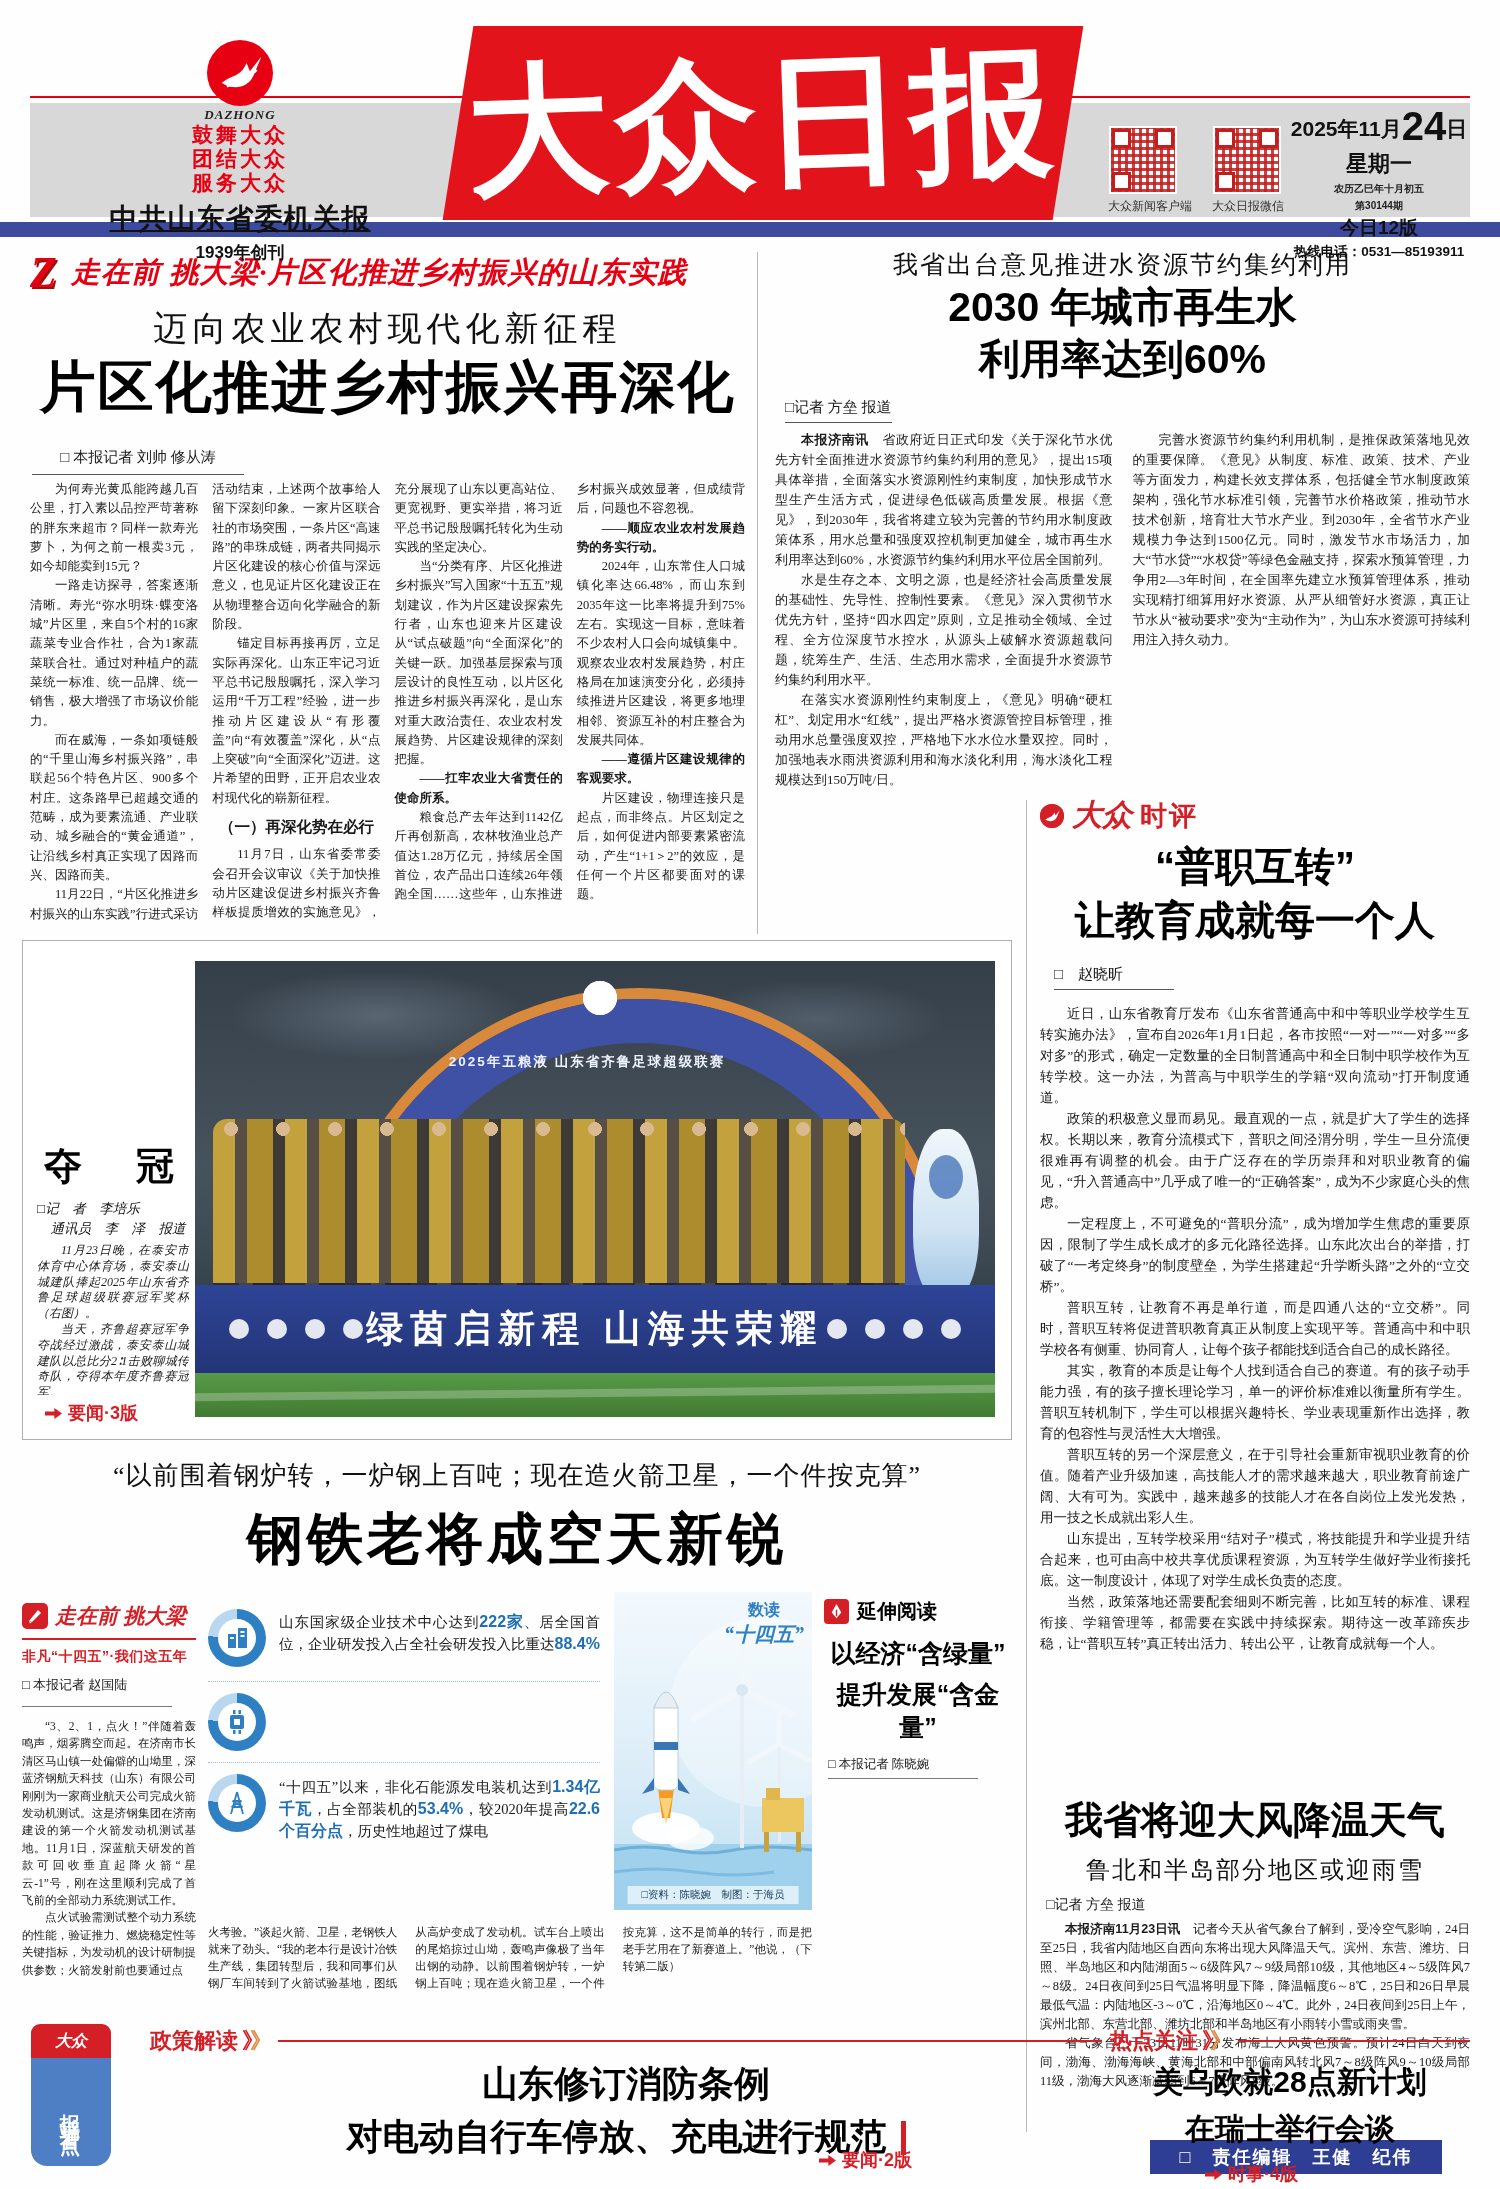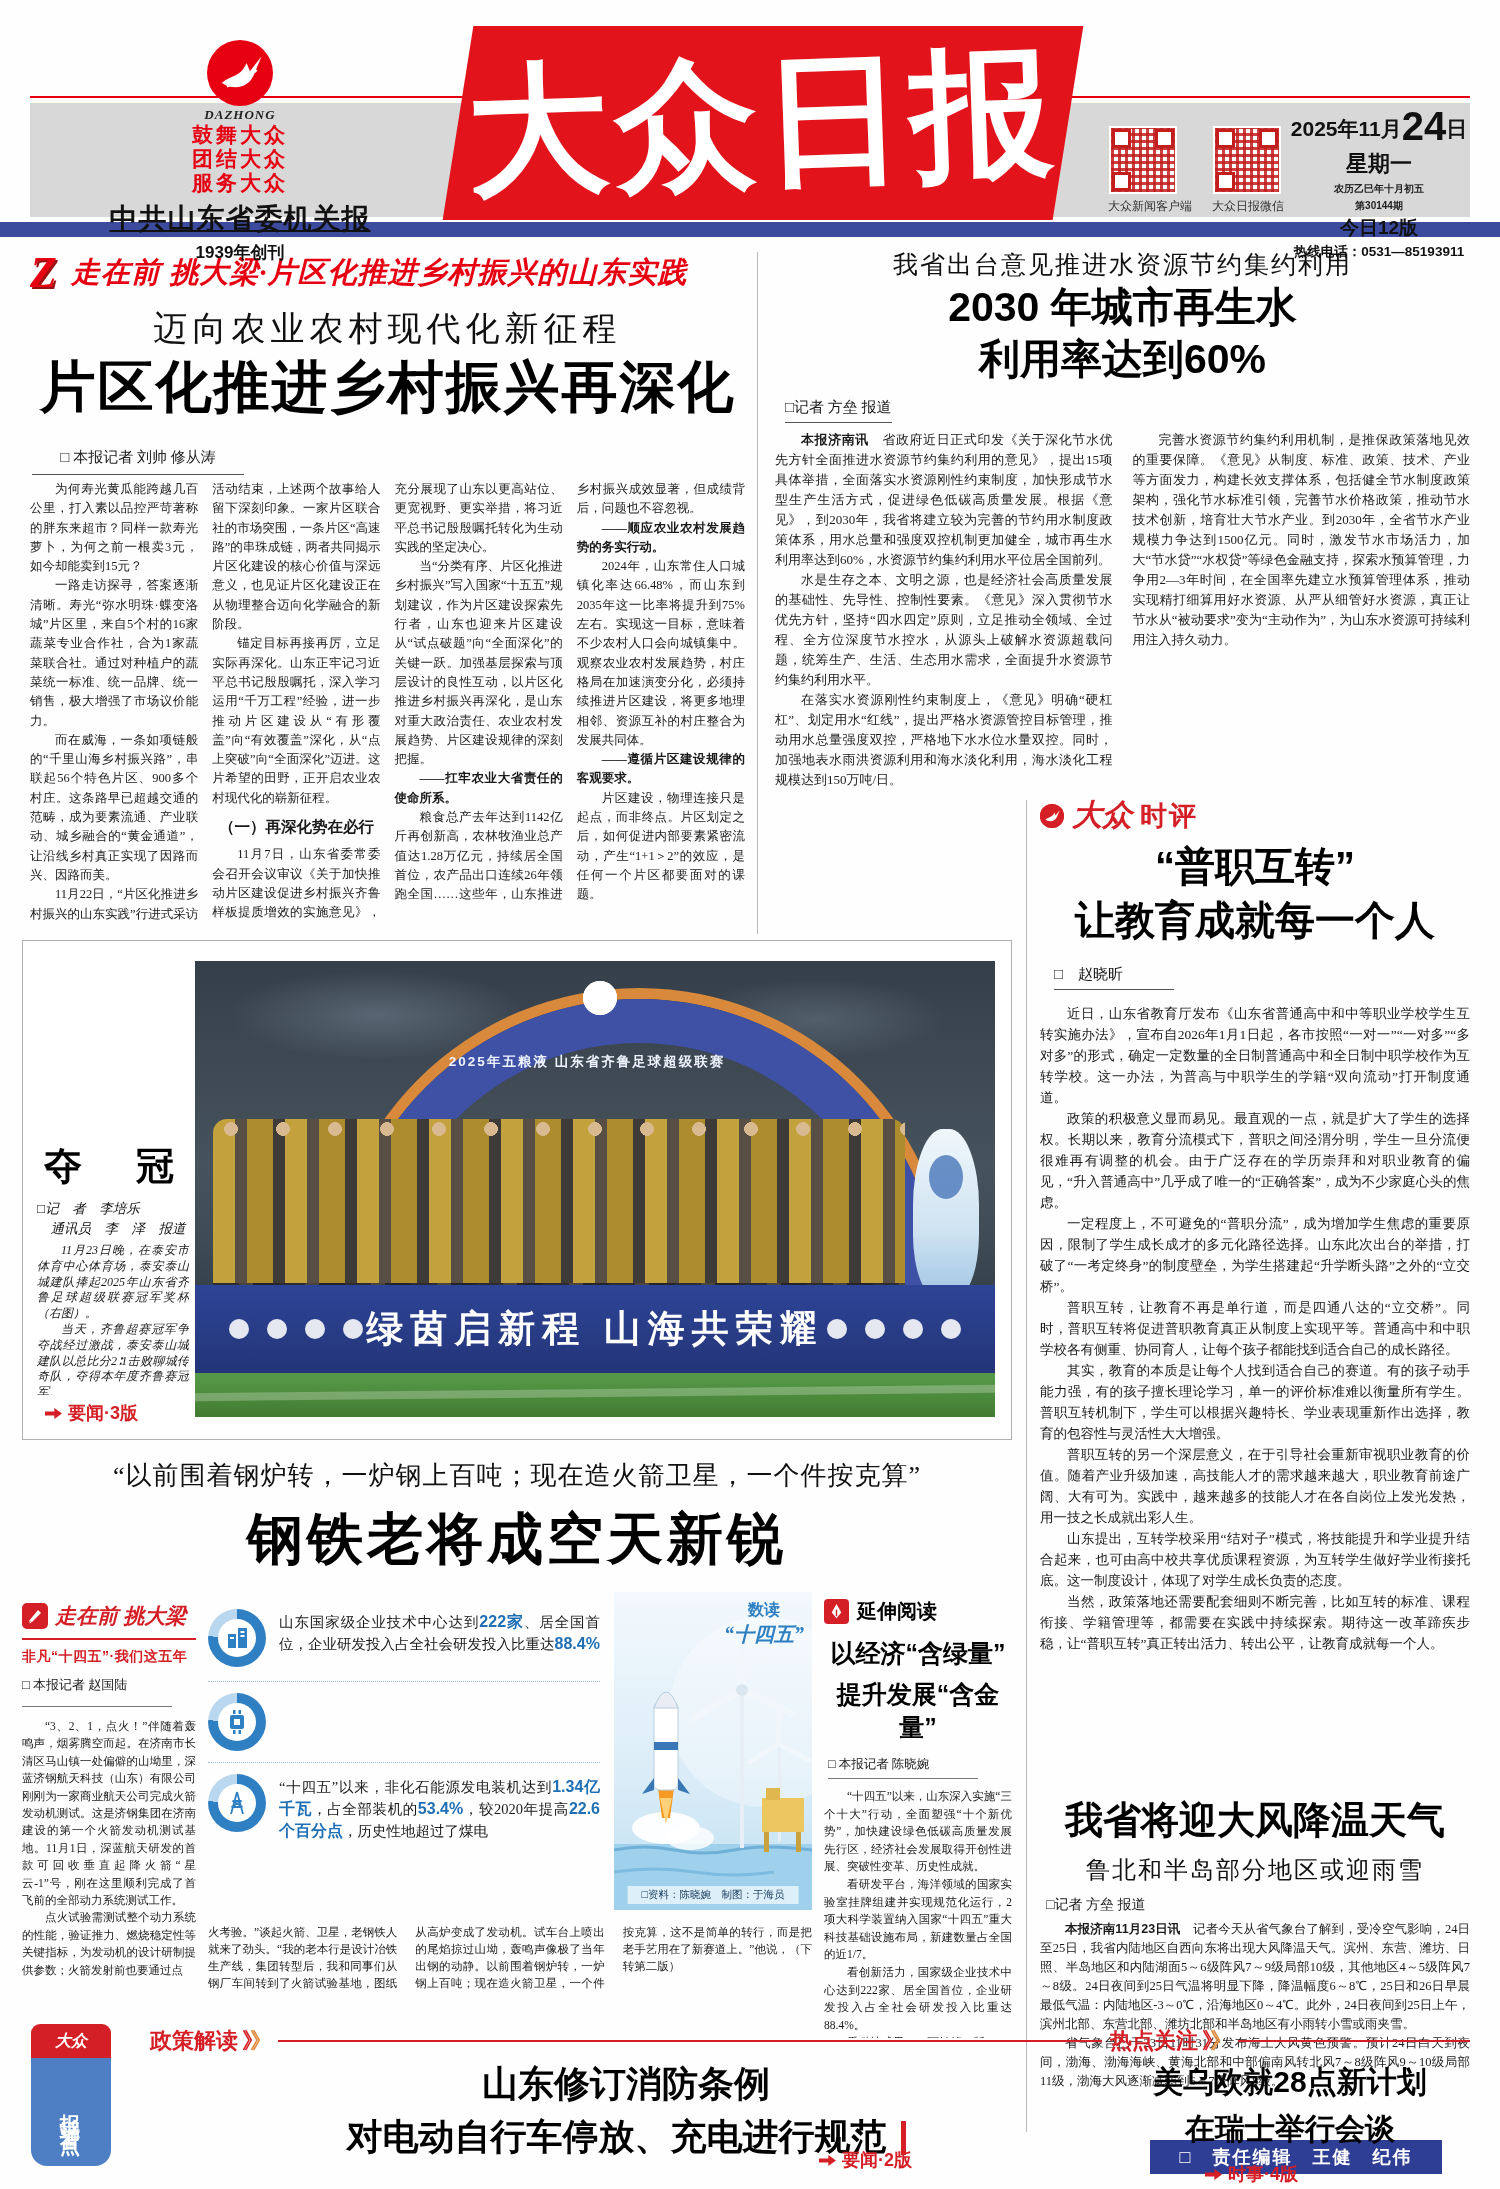--- a/index.html
+++ b/index.html
@@ -426,26 +426,20 @@
           <svg viewBox="0 0 20 20">
               <path d="M10 2 L15 11 L10 17 L5 11 Z" fill="#fff"></path>
               <line x1="10" y1="8" x2="10" y2="15" stroke="#d51f26" stroke-width="1.5"></line>
             </svg>
         </span>
         <span class="ext-label">延伸阅读</span>
       </div>
       <div class="ext-h">以经济“含绿量”</div>
       <div class="ext-h2">提升发展“含金量”</div>
       <div class="ext-byline">□ 本报记者 陈晓婉</div>
-      <div class="ext-body">
-          <p class="bp">“十四五”以来，山东深入实施“三个十大”行动，全面塑强“十个新优势”，加快建设绿色低碳高质量发展先行区，经济社会发展取得开创性进展、突破性变革、历史性成就。</p>
-          <p class="bp">看研发平台，海洋领域的国家实验室挂牌组建并实现规范化运行，2项大科学装置纳入国家“十四五”重大科技基础设施布局，新建数量占全国的近1/7。</p>
-          <p class="bp">看创新活力，国家级企业技术中心达到222家、居全国首位，企业研发投入占全社会研发投入比重达88.4%。</p>
-          <p class="bp">看科技成果，（下转第二版）</p>
-        </div>
     </div>
   </div>
 
   <div class="vline" style="left:1026px;top:800px;height:1332px;"></div>
   <div class="shiping">
     <div class="sp-brand">
       <span class="sp-icon">
         <svg viewBox="0 0 40 40">
             <circle cx="20" cy="20" r="20" fill="#d51f26"></circle>
             <path d="M9 26 C15 21 20 23 24 14 L26 19 L33 10 L28 22 C24 30 15 30 9 26 Z" fill="#fff"></path>

